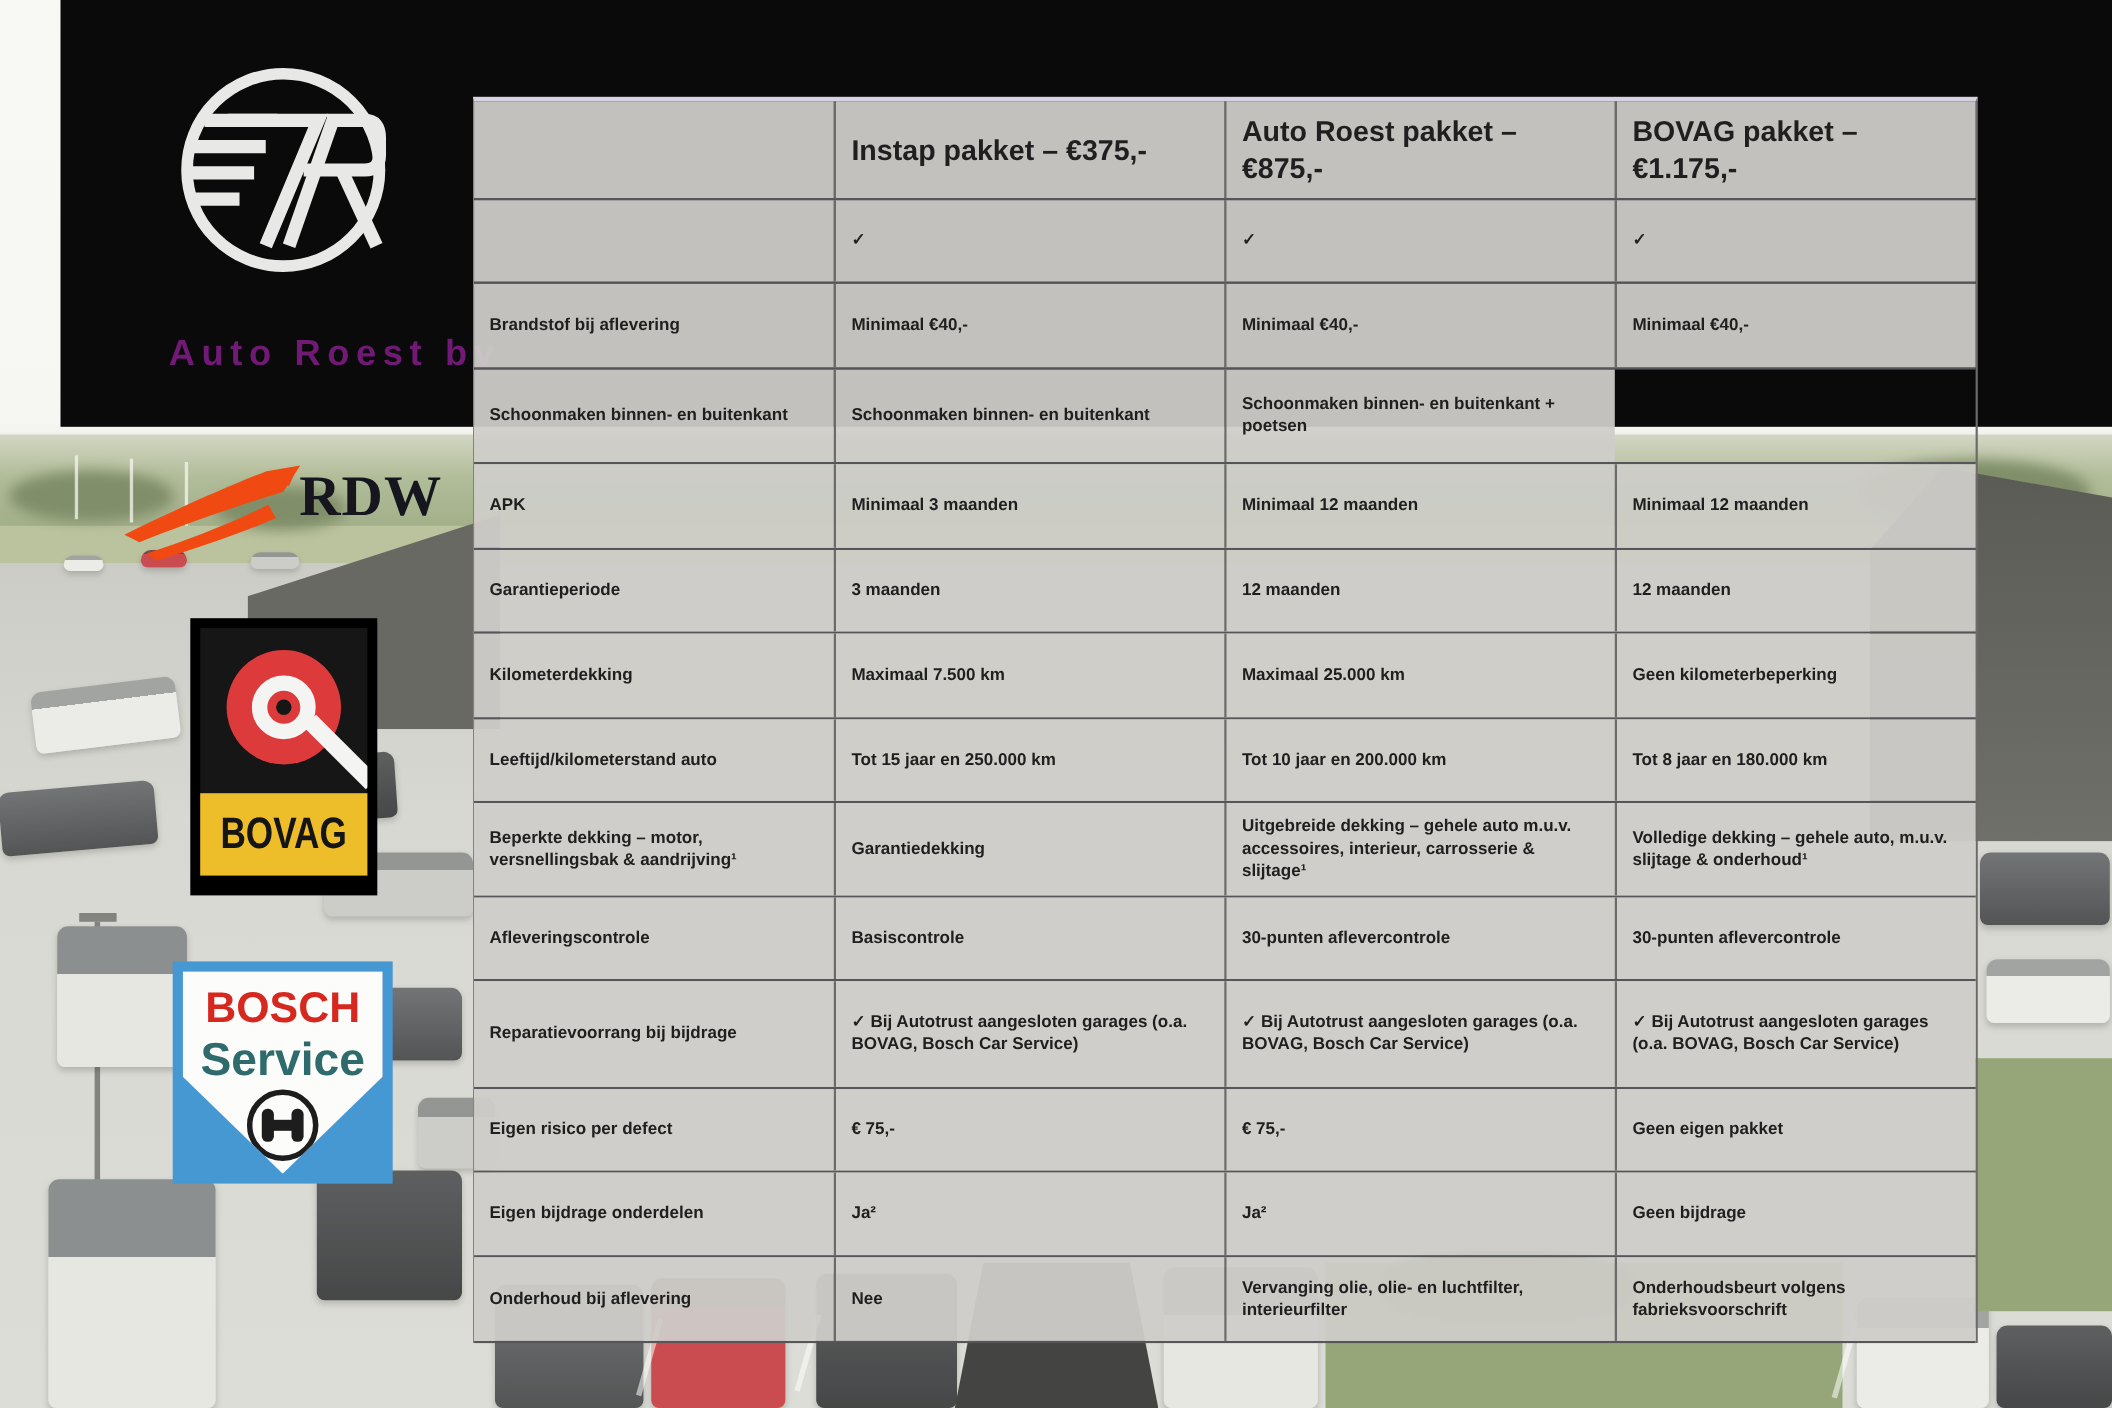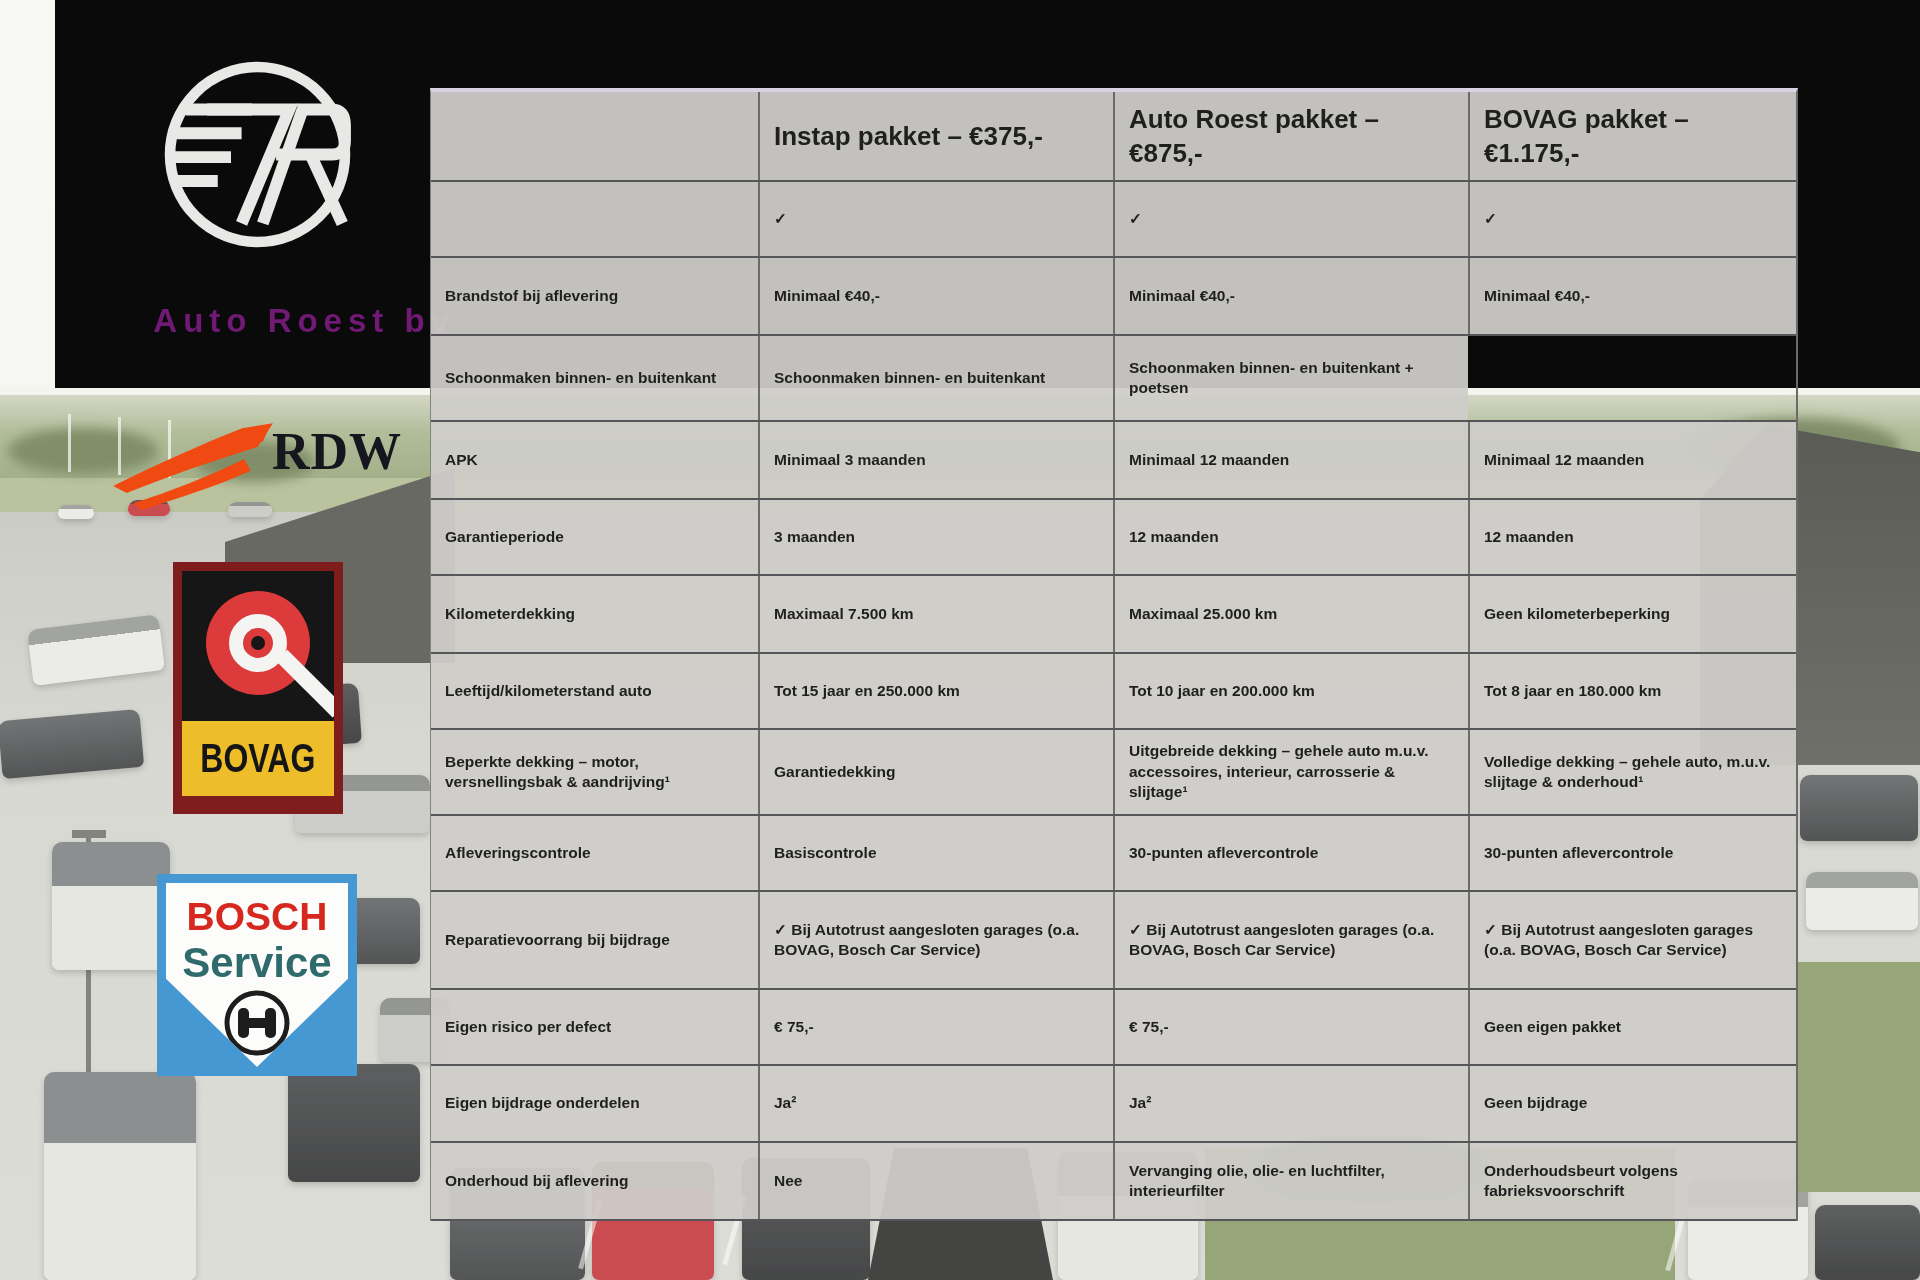--- a/index.html
+++ b/index.html
@@ -44,21 +44,21 @@
   .ar-word{position:absolute;left:5px;top:302px;width:395px;text-align:right;color:#701a75;
     font-size:33px;font-weight:700;letter-spacing:6px;white-space:nowrap;}
 
   
   .rdw{position:absolute;left:100px;top:412px;width:310px;height:115px;}
   .rdw-wing{position:absolute;left:8px;top:8px;width:170px;height:105px;}
   .rdw-text{position:absolute;left:172px;top:10px;font-family:"Liberation Serif",serif;
     font-weight:700;font-size:52px;color:#16161e;letter-spacing:1px;}
 
   
-  .bovag{position:absolute;left:173px;top:562px;width:170px;height:252px;background:#7f1d1d;
+  .bovag{position:absolute;left:173px;top:562px;width:170px;height:252px;background:#000000;
     box-sizing:border-box;padding:9px;}
   .bovag-black{position:relative;height:150px;background:#161616;overflow:hidden;}
   .bovag-red{position:absolute;left:24px;top:20px;width:104px;height:104px;border-radius:50%;background:#dd3b3b;}
   .bovag-ring{position:absolute;left:47px;top:43px;width:58px;height:58px;border-radius:50%;
     border:14px solid #f4f4f2;box-sizing:border-box;}
   .bovag-dot{position:absolute;left:69px;top:65px;width:14px;height:14px;border-radius:50%;background:#161616;}
   .bovag-handle{position:absolute;left:94px;top:90px;width:16px;height:80px;background:#f4f4f2;
     transform:rotate(-45deg);transform-origin:top left;}
   .bovag-yellow{height:75px;background:#edbd2a;display:flex;align-items:center;justify-content:center;}
   .bovag-yellow span{font-size:40px;font-weight:800;color:#151515;transform:scaleX(.8);letter-spacing:0;}

